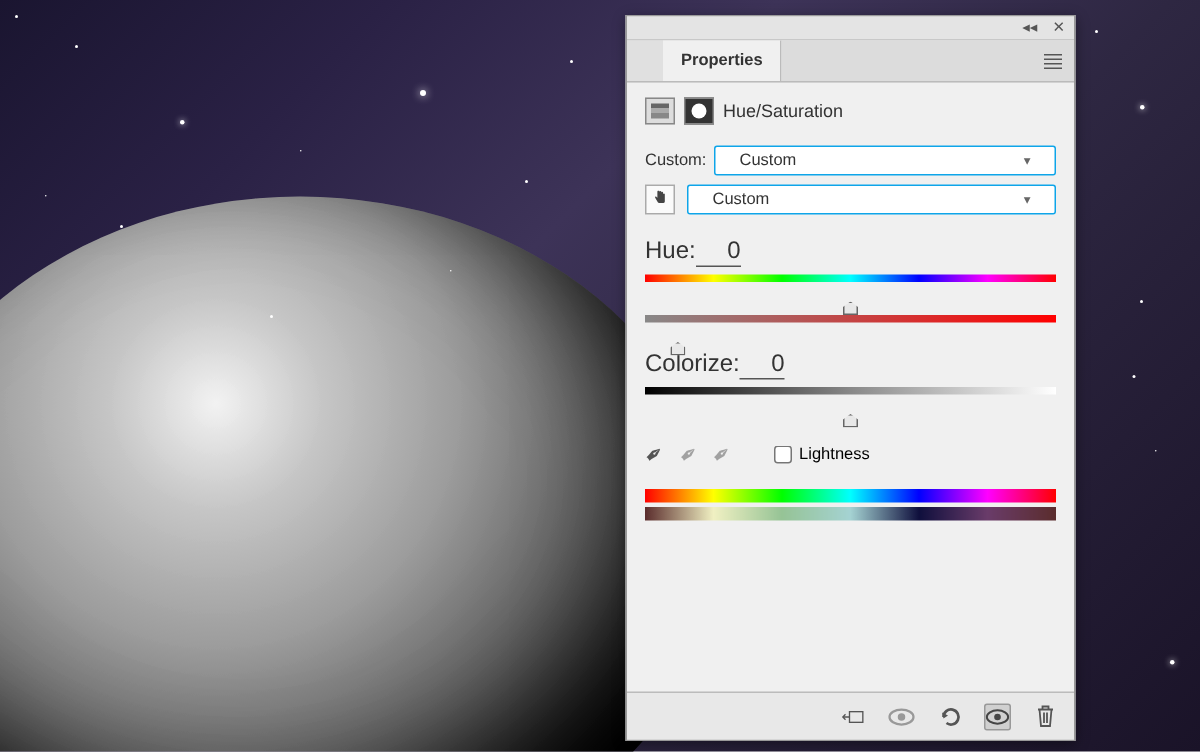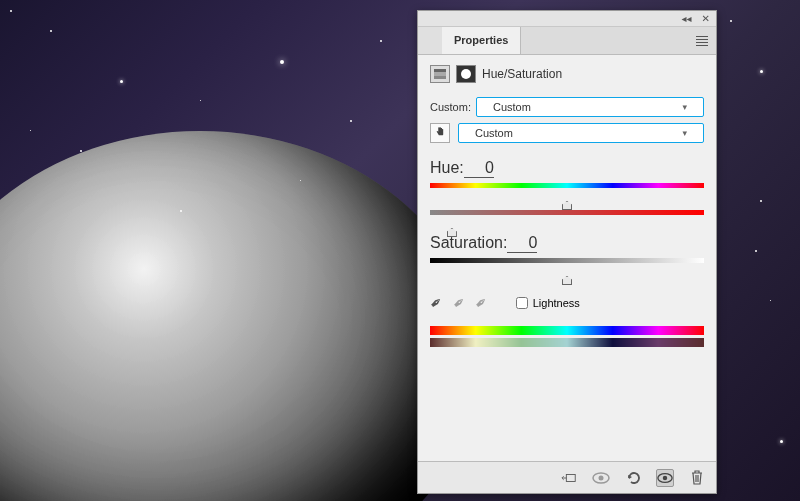--- a/index.html
+++ b/index.html
@@ -314,21 +314,21 @@
       <div class="track">
         <div class="track-bar sat-bar"></div>
       </div>
       <div class="thumb-row">
           <div class="thumb" style="left:8%"></div>
         </div>
     </div>
 
     <div class="slider-group">
       <div class="slider-top">
-        <span>Saturation:</span>
+        <span>Colorize:</span>
         <span class="slider-val">0</span>
       </div>
       <div class="track">
         <div class="track-bar light-bar"></div>
       </div>
       <div class="thumb-row">
           <div class="thumb" style="left:50%"></div>
         </div>
     </div>
 

